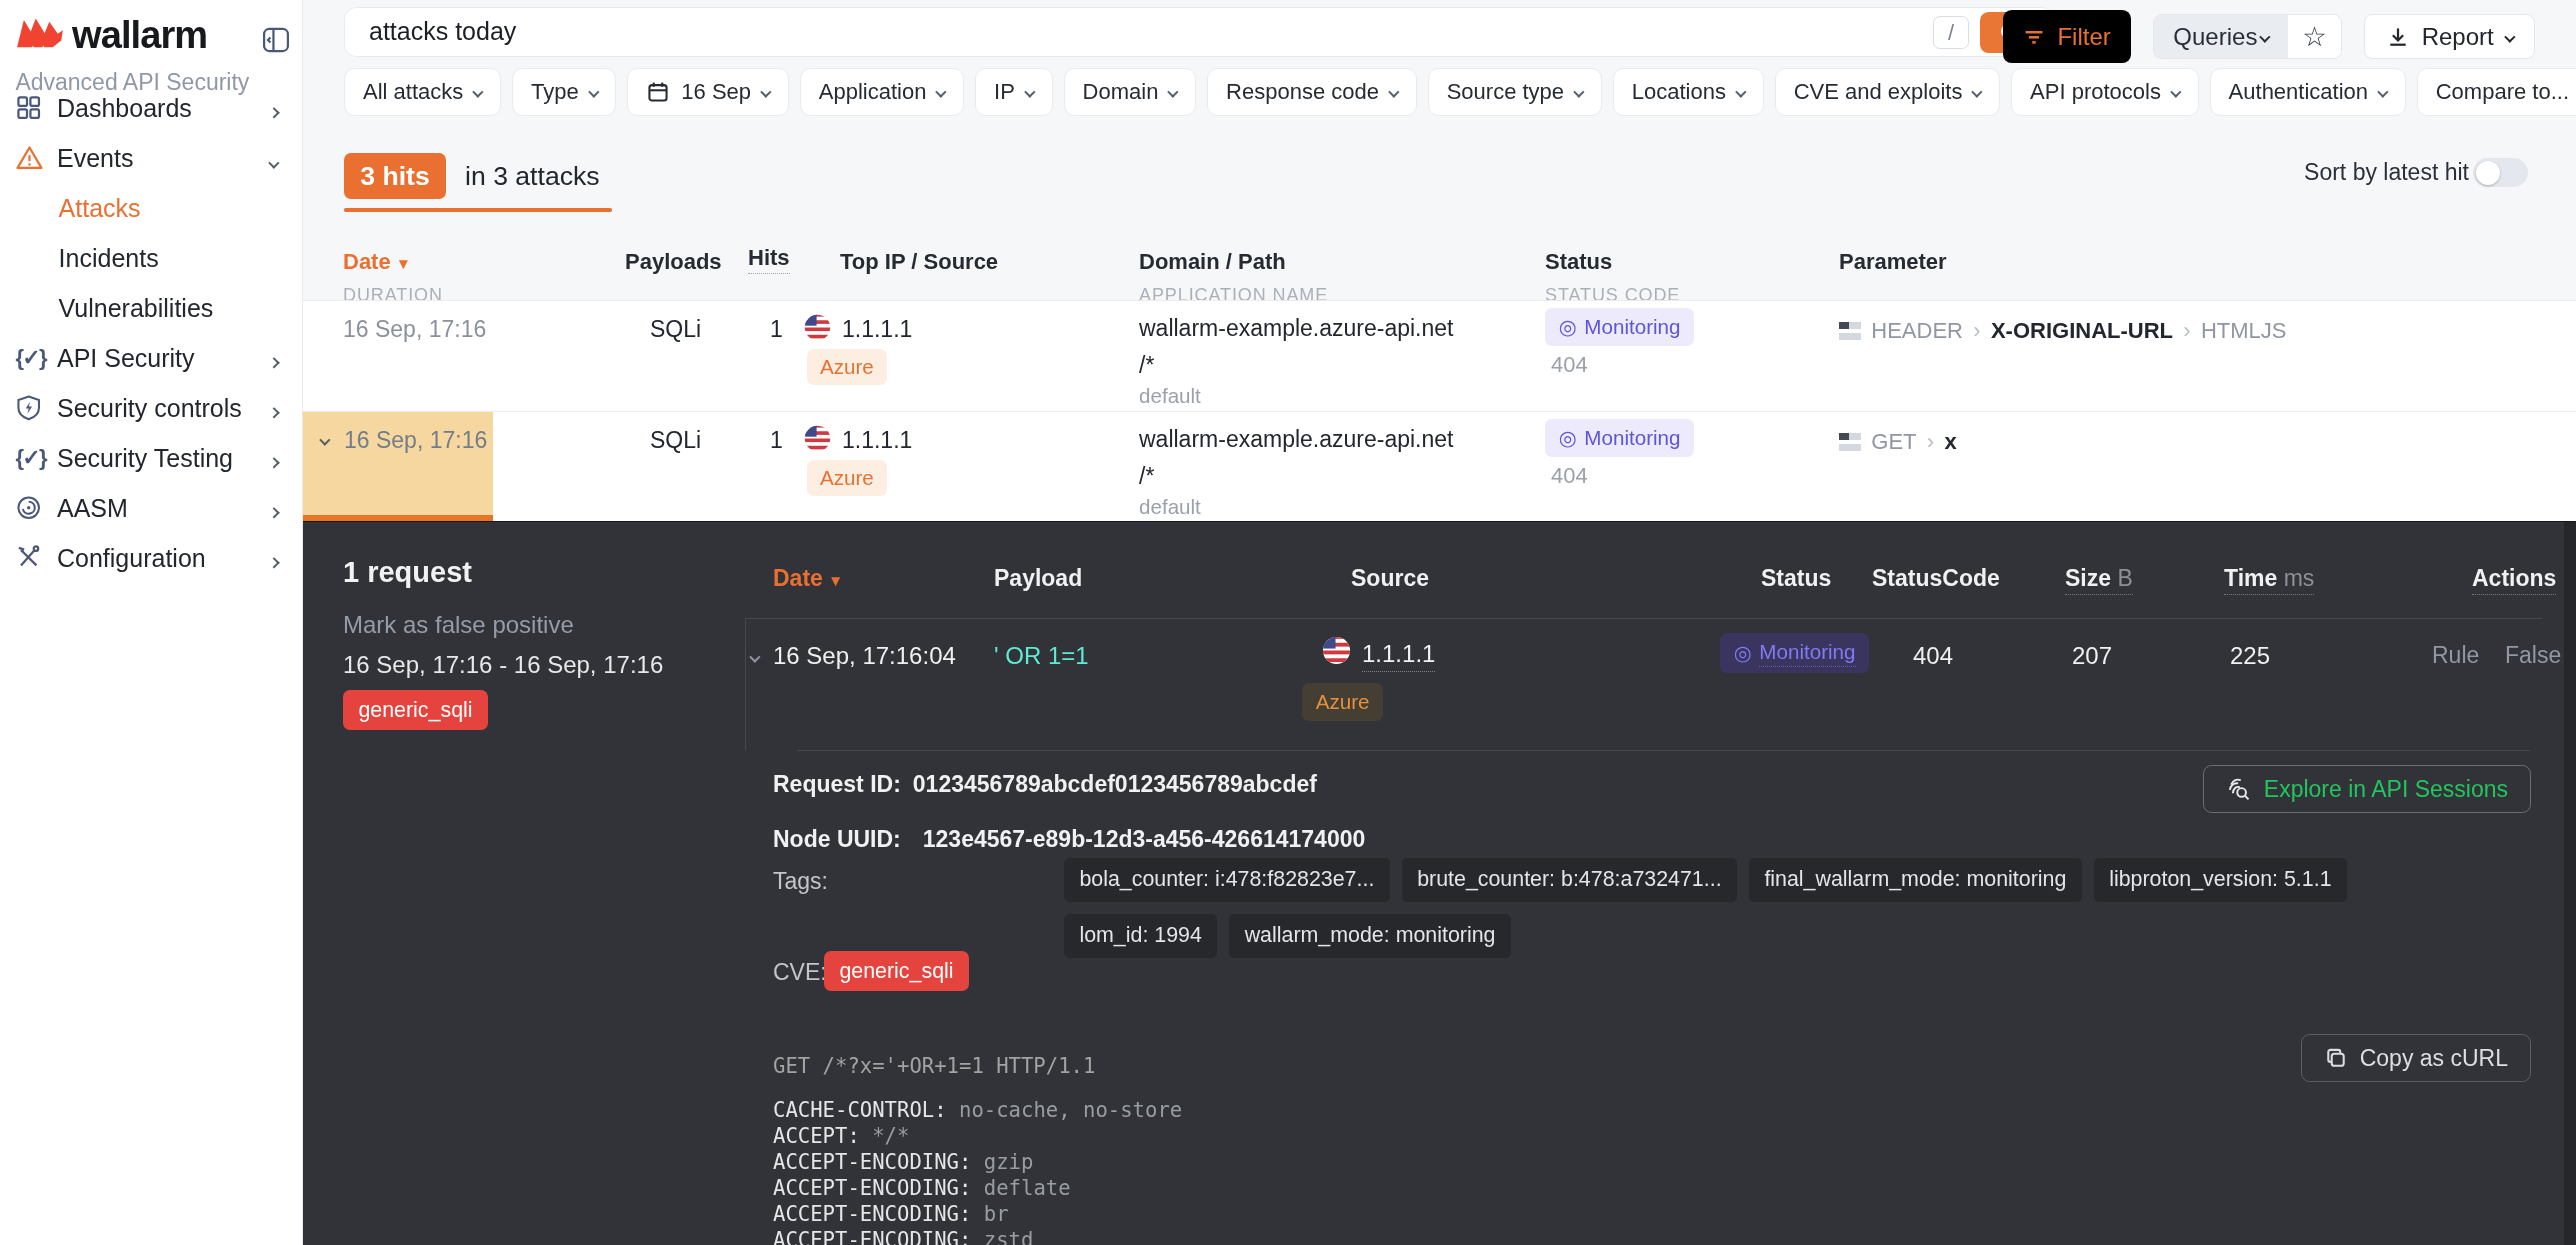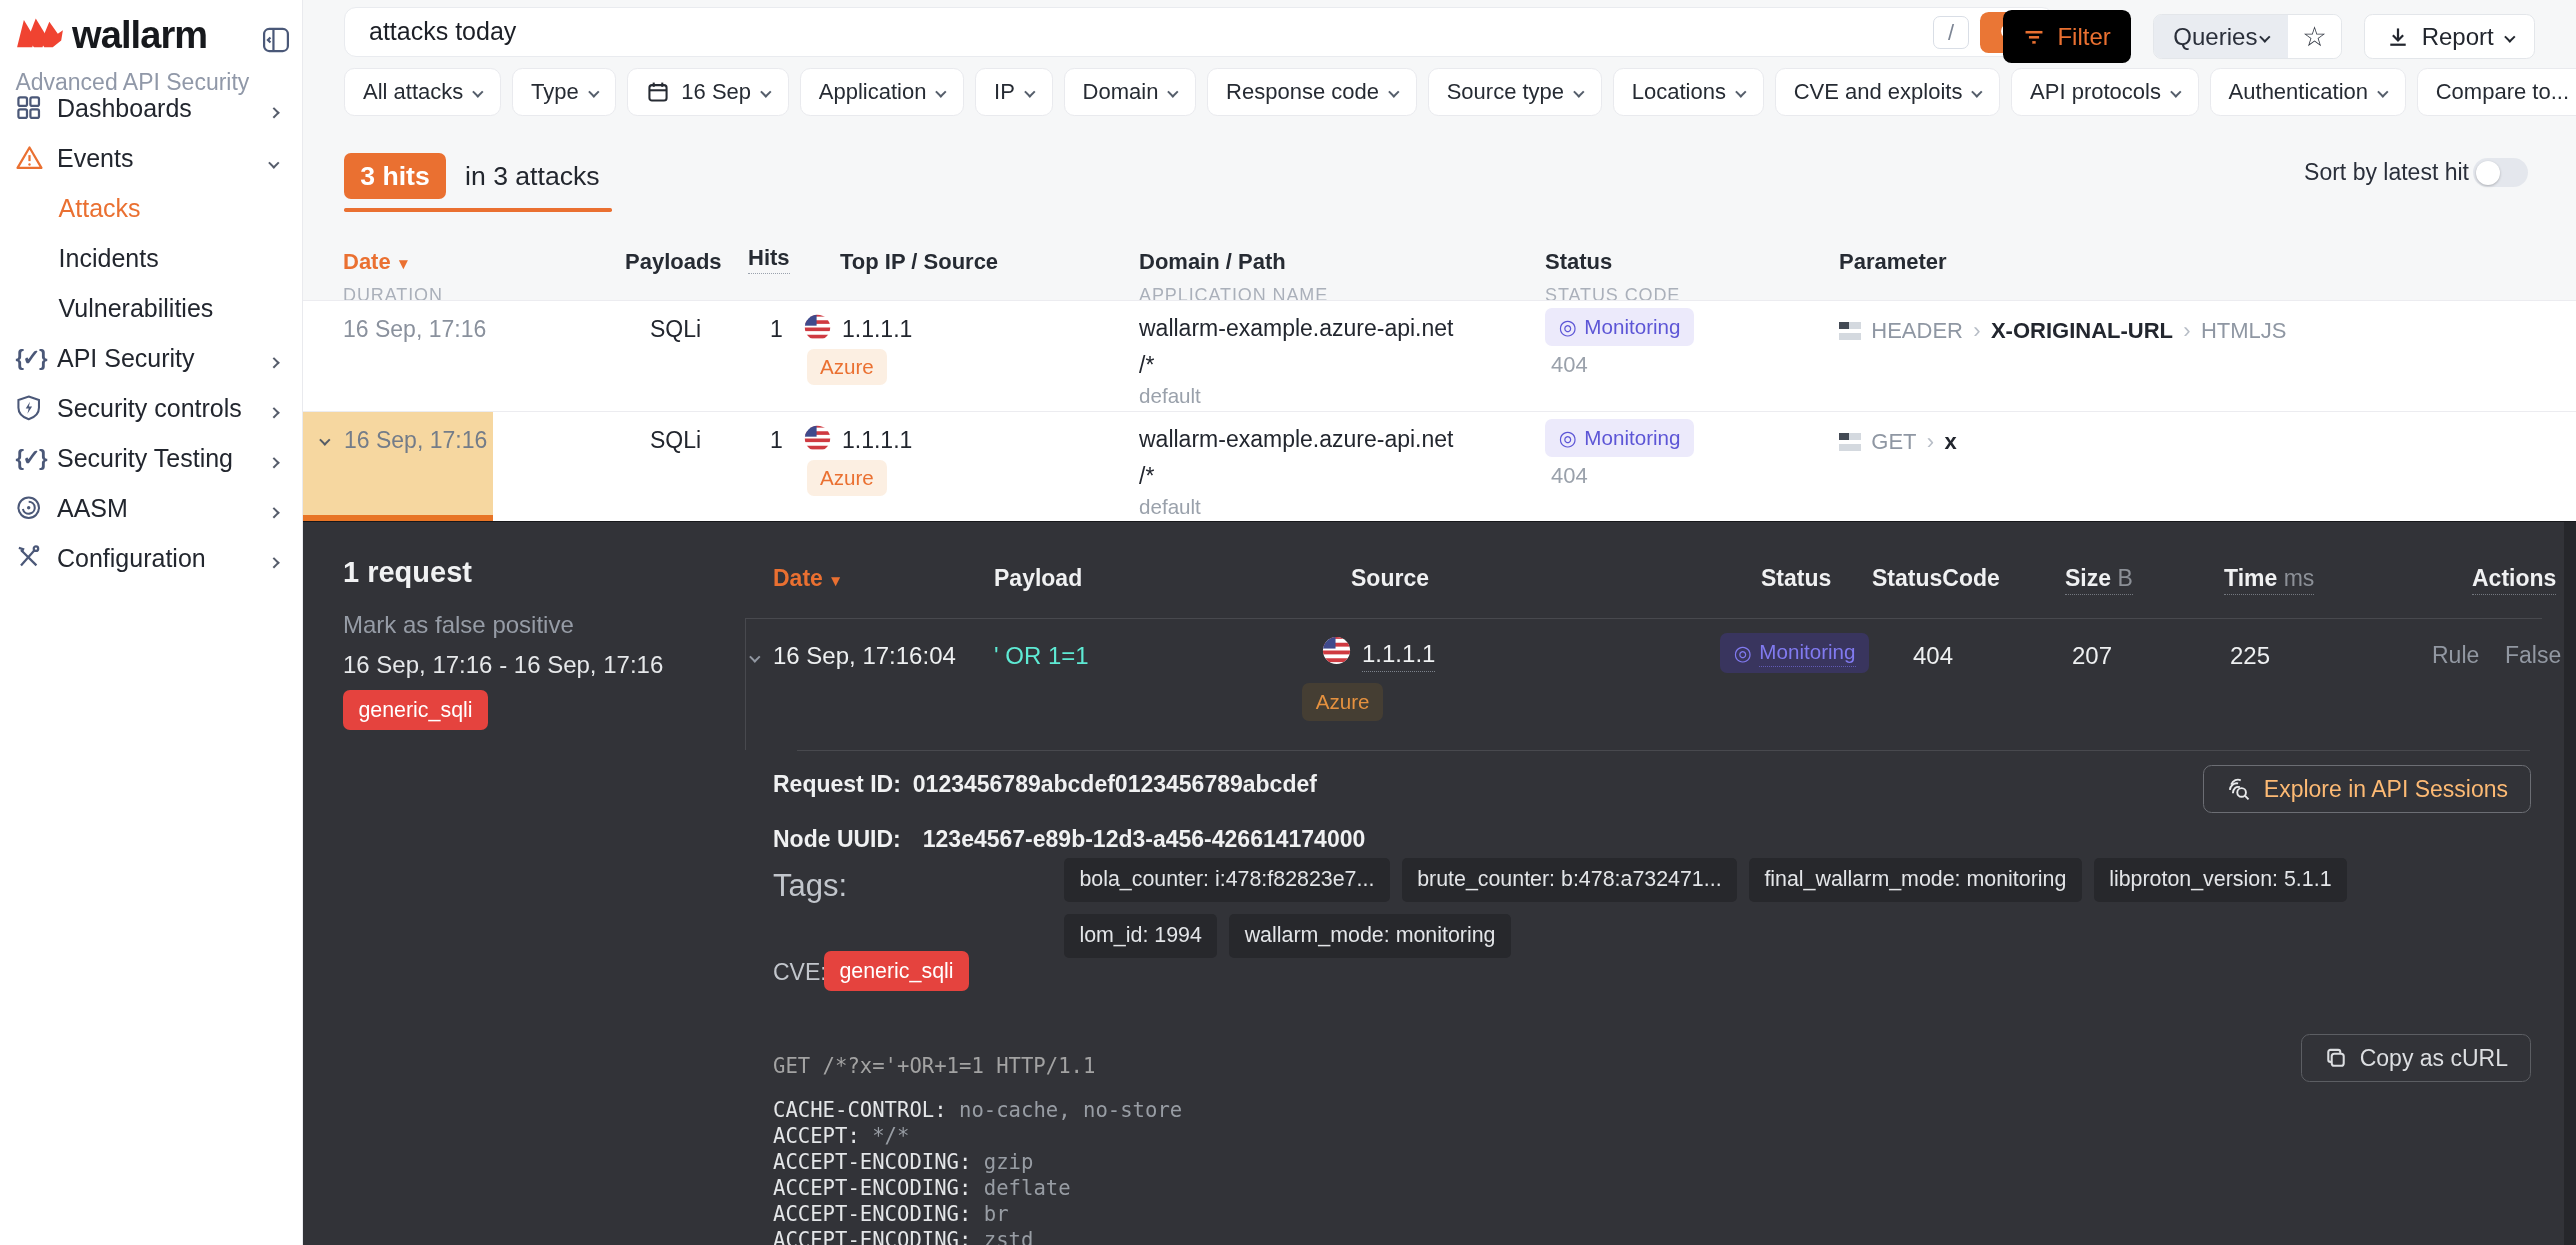--- a/index.html
+++ b/index.html
@@ -126,26 +126,26 @@
   .dr-code { position:absolute; left:1610px; top:120px; font-size:24px; color:#eef0f1; }
   .dr-size { position:absolute; left:1769px; top:120px; font-size:24px; color:#eef0f1; }
   .dr-time { position:absolute; left:1927px; top:120px; font-size:24px; color:#eef0f1; }
   .dr-rule { position:absolute; left:2129px; top:120px; font-size:23px; color:#9298a2; cursor:pointer; }
   .dr-false { position:absolute; left:2202px; top:120px; font-size:23px; color:#9298a2; cursor:pointer; }
   .meta-line { position:absolute; left:470px; display:flex; gap:12px; font-size:23px; }
   .meta-label { font-weight:700; color:#f0f1f2; }
   .meta-value { font-weight:700; color:#f0f1f2; }
   .ml-req { top:249px; }
   .ml-uuid { top:304px; gap:22px; }
-  .tags-label { position:absolute; left:470px; top:346px; font-size:31px; color:#c2c6cc; }
+  .tags-label { position:absolute; left:470px; top:346px; font-size:23px; color:#c2c6cc; }
   .tags-wrap { position:absolute; left:761px; top:336px; width:1372px; display:flex; flex-wrap:wrap; gap:12px 12px; }
   .tag-chip { background:#27282c; color:#e3e5e8; font-size:21.4px; padding:9.4px 15.4px; border-radius:5.1px; white-space:nowrap; cursor:pointer; }
   .cve-label { position:absolute; left:470px; top:437px; font-size:23px; color:#c2c6cc; }
   .cve-chip { position:absolute; left:521px; top:429px; }
-  .outline-btn { position:absolute; right:45px; height:48px; border:0.9px solid #6c6e74; border-radius:8.6px; color:#fdba74; font-size:23px; display:flex; align-items:center; gap:12px; padding:0 22px; cursor:pointer; background:transparent; }
+  .outline-btn { position:absolute; right:45px; height:48px; border:0.9px solid #6c6e74; border-radius:8.6px; color:#22c55e; font-size:23px; display:flex; align-items:center; gap:12px; padding:0 22px; cursor:pointer; background:transparent; }
   .btn-explore { top:243px; }
   .btn-copy { top:512px; border-color:#5c5e63; color:#dcdee1; }
   .http { position:absolute; left:470px; top:532px; font-family:"DejaVu Sans Mono", monospace; font-size:20.6px; }
   .http .reqline { color:#a3a3a3; }
   .http .hdrs { margin-top:19px; }
   .http .hline { height:26px; line-height:26px; white-space:pre; }
   .http .hname { color:#e4e6e8; }
   .http .hval { color:#989da4; }
 </style>
 </head>

